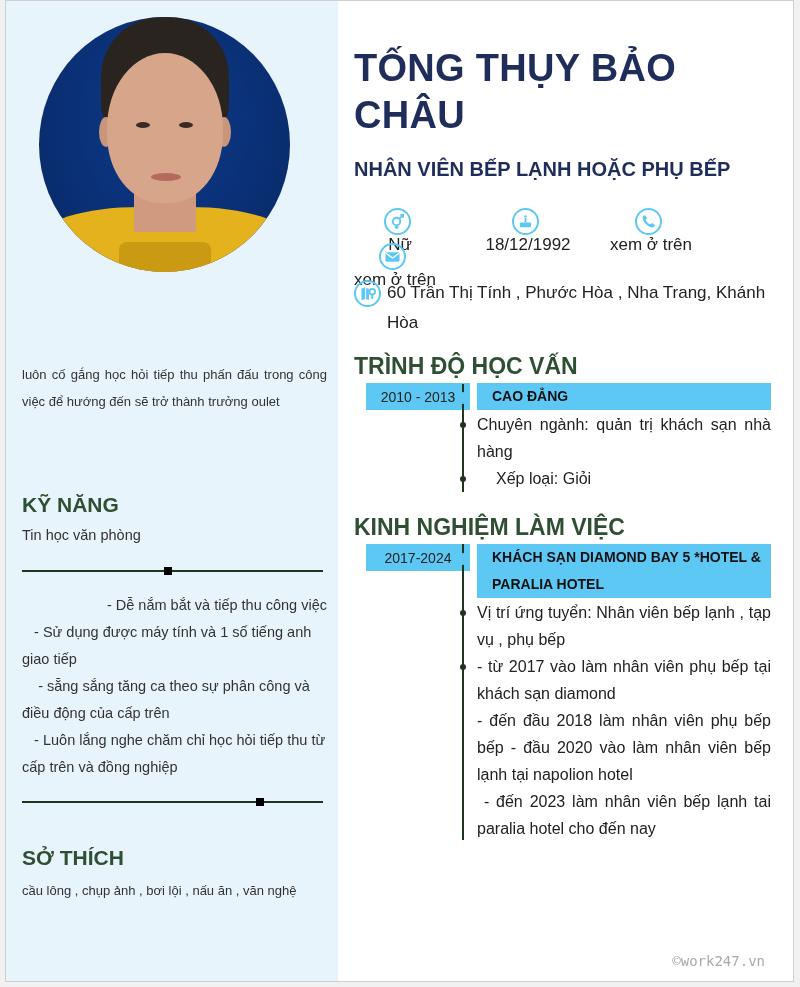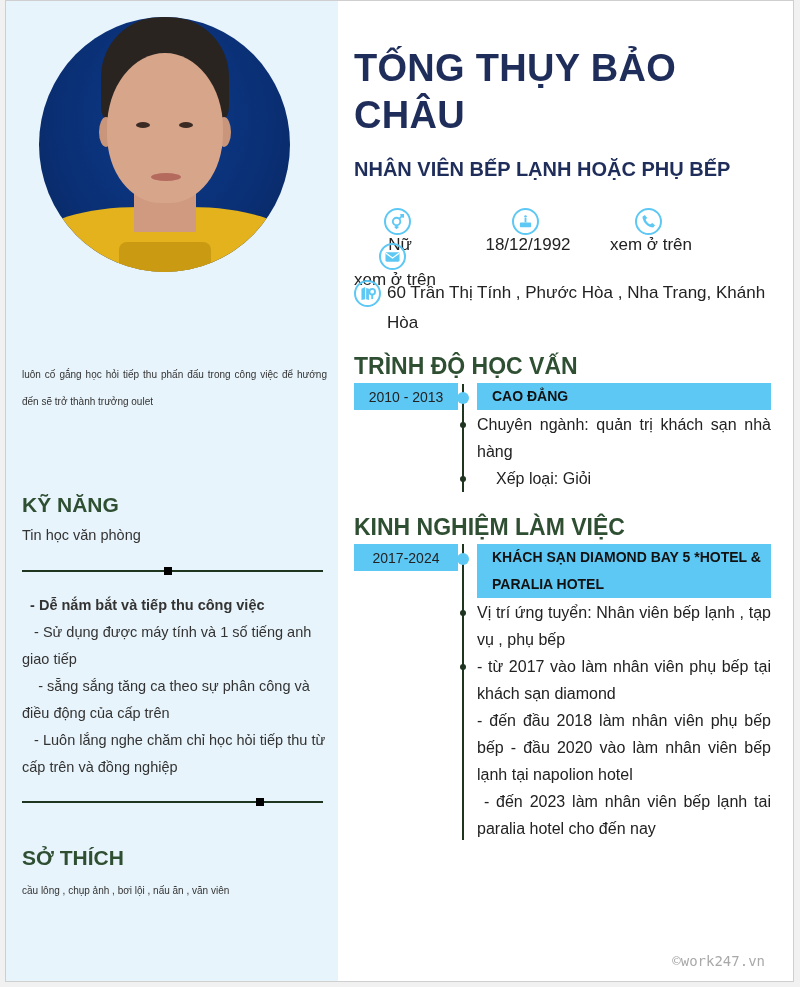--- a/index.html
+++ b/index.html
@@ -28,21 +28,21 @@
   .avatar .mouth { position: absolute; left: 112px; top: 156px; width: 30px; height: 8px; border-radius: 50%; background: #b56a5e; }
   .avatar .neck { position: absolute; left: 95px; top: 175px; width: 62px; height: 40px; background: #cf9a80; }
   .avatar .shirt { position: absolute; left: 0; top: 190px; width: 251px; height: 80px; background: #e3b21c; border-radius: 40% 40% 0 0; }
   .avatar .collar { position: absolute; left: 80px; top: 225px; width: 92px; height: 30px; background: #c99a12; border-radius: 8px; }
 
   .side-section { position: absolute; left: 16px; width: 305px; }
   .side-title {
     font-weight: 700; font-size: 21px; color: #2f4f33; line-height: 26px;
   }
   .side-text {
-    font-size: 10px; line-height: 27px; color: #333; text-align: justify;
+    font-size: 13px; line-height: 27px; color: #333; text-align: justify;
   }
   .side-text.small { font-size: 14.5px; }
   .skill-bar { position: absolute; left: 16px; width: 301px; height: 2px; background: #1e3520; }
   .skill-bar .knob { position: absolute; top: -3px; width: 8px; height: 8px; background: #000; }
 
   .main { position: absolute; left: 348px; top: 0; width: 430px; }
   .name {
     position: absolute; left: 0; top: 44px; width: 430px;
     font-size: 38px; font-weight: 700; line-height: 47px; color: #1f2d5a; letter-spacing: 0.3px;
   }
@@ -55,21 +55,21 @@
   .ico {
     width: 27px; height: 27px; border-radius: 50%; border: 2px solid #5ec8f5;
     display: inline-flex; align-items: center; justify-content: center; margin-right: 6px;
     color: #5ec8f5; font-size: 14px; flex-shrink: 0;
   }
   .addr { position: absolute; left: 0; top: 277px; width: 430px; display: flex; align-items: flex-start; font-size: 17px; line-height: 30px; color: #222; }
   .addr .ico { margin-top: 2px; }
 
   .main-title { position: absolute; left: 0; font-size: 23px; font-weight: 700; color: #2f4f33; }
   .period {
-    position: absolute; left: 0; width: 104px; height: 27px; background: #5ec8f5;
+    position: absolute; left: 12px; width: 104px; height: 27px; background: #5ec8f5;
     font-size: 14px; color: #222; display: flex; align-items: center; justify-content: center;
   }
   .tl-line { position: absolute; left: 108px; width: 2px; background: #1e3520; }
   .tl-dot { position: absolute; left: 103px; width: 12px; height: 12px; border-radius: 50%; background: #5ec8f5; }
   .tl-bullet { position: absolute; left: 106px; width: 6px; height: 6px; border-radius: 50%; background: #1e3520; }
   .tl-head {
     position: absolute; left: 123px; width: 294px; background: #5ec8f5;
     font-size: 14px; font-weight: 700; color: #111; line-height: 27px; padding-left: 15px;
   }
   .tl-text { position: absolute; left: 123px; width: 294px; font-size: 16px; line-height: 27px; color: #222; text-align: justify; }
@@ -104,32 +104,32 @@
 
     <div class="side-section" style="top:491px;">
       <div class="side-title">KỸ NĂNG</div>
       <div class="side-text small" style="margin-top:4px;">Tin học văn phòng</div>
     </div>
     <div class="skill-bar" style="top:569px;">
       <div class="knob" style="left:142px;"></div>
     </div>
 
     <div class="side-section" style="top:591px;">
-      <div class="side-text small" style="text-align:left; white-space:pre-wrap;font-weight:bold;">  - Dễ nắm bắt và tiếp thu công việc</div>
+      <div class="side-text small" style="text-align:right; white-space:pre-wrap;">  - Dễ nắm bắt và tiếp thu công việc</div>
       <div class="side-text small" style="text-align:left; white-space:pre-wrap;">   - Sử dụng được máy tính và 1 số tiếng anh giao tiếp</div>
       <div class="side-text small" style="text-align:left; white-space:pre-wrap;">    - sẵng sắng tăng ca theo sự phân công và điều động của cấp trên</div>
       <div class="side-text small" style="text-align:left; white-space:pre-wrap;">   - Luôn lắng nghe chăm chỉ học hỏi tiếp thu từ cấp trên và đồng nghiệp</div>
     </div>
     <div class="skill-bar" style="top:800px;">
       <div class="knob" style="left:234px;"></div>
     </div>
 
     <div class="side-section" style="top:844px;">
       <div class="side-title">SỞ THÍCH</div>
-      <div class="side-text" style="margin-top:6px;">cầu lông , chụp ảnh , bơi lội , nấu ăn , văn viên</div>
+      <div class="side-text" style="margin-top:6px;">cầu lông , chụp ảnh , bơi lội , nấu ăn , văn nghệ</div>
     </div>
   </div>
 
   <div class="main">
     <div class="name">
       <div>TỐNG THỤY BẢO</div>
       <div>CHÂU</div>
     </div>
     <div class="job-title">NHÂN VIÊN BẾP LẠNH HOẶC PHỤ BẾP</div>
 

